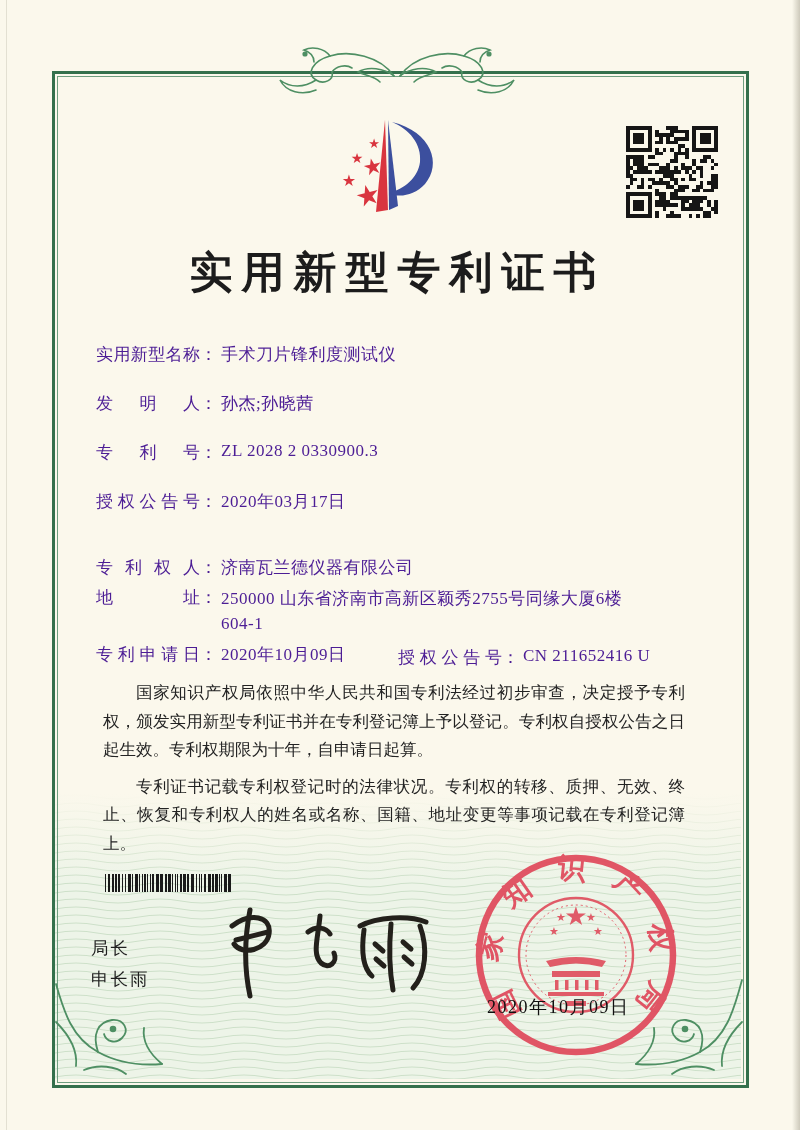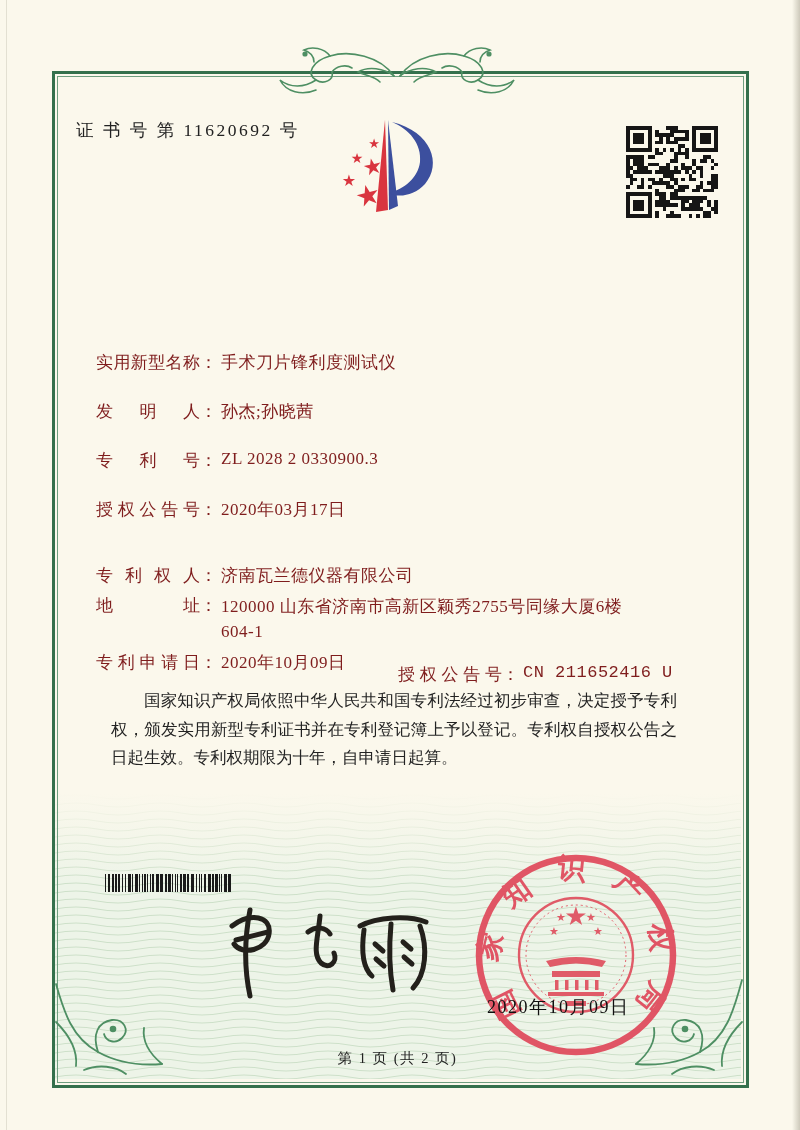--- a/index.html
+++ b/index.html
@@ -26,30 +26,30 @@
   .cert-no{position:absolute;left:76px;top:118px;font-size:17.5px;letter-spacing:2.5px;color:#222;}
   .logo{position:absolute;left:328px;top:104px;}
   .qr{position:absolute;left:626px;top:126px;width:92px;height:92px;display:grid;
       grid-template-columns:repeat(25,1fr);grid-template-rows:repeat(25,1fr);background:#fbf8ec;}
   .qr div{background:transparent;} .qr div.on{background:#161616;}
 
   .title{position:absolute;left:52px;top:244px;width:691px;text-align:center;
       font-size:43px;font-weight:700;letter-spacing:9px;color:#1c1c1c;}
 
   .fields{position:absolute;left:96px;top:0;width:640px;}
-  .row{position:absolute;left:0;font-size:17px;white-space:nowrap;color:#7f1d1d;margin-top:8px;}
+  .row{position:absolute;left:0;font-size:17px;white-space:nowrap;color:#4c1d95;}
   .lbl{display:inline-block;width:104px;text-align:justify;text-align-last:justify;vertical-align:top;}
   .colon{display:inline-block;vertical-align:top;margin-right:4px;}
   .val{display:inline-block;vertical-align:top;letter-spacing:.5px;}
   .val-addr{white-space:normal;width:432px;line-height:25px;}
-  .row2{position:absolute;left:302px;top:12px;font-family:Liberation Mono, monospace;}
+  .row2{position:absolute;left:302px;top:3px;}
 
   .paras{position:absolute;left:95px;top:671px;width:598px;font-size:16.5px;line-height:28.5px;
       color:#232323;text-align:justify;}
-  .paras p{margin:16px;text-indent:2em;}
+  .paras p{margin:8px;text-indent:2em;}
 
   .barcode{position:absolute;left:105px;top:874px;width:202px;height:18px;display:flex;align-items:stretch;}
   .barcode div{background:#1a1a1a;}
   .barcode div.sp{background:transparent;}
 
   .director{position:absolute;left:91px;top:933px;font-size:17.5px;line-height:31px;color:#1f1f1f;letter-spacing:2px;}
   .signature{position:absolute;left:212px;top:896px;}
   .seal{position:absolute;left:468px;top:851px;opacity:.93;}
   .seal-date{position:absolute;left:487px;top:995px;font-size:18px;letter-spacing:1.5px;color:#101010;z-index:5;}
 
@@ -108,21 +108,20 @@
       <path d="M44,74 C38,56 44,44 58,42 C70,41 76,52 68,60 C62,66 52,64 50,56"></path>
       <path d="M2,44 C14,56 24,70 22,88"></path>
       <path d="M108,86 C96,76 88,64 90,50"></path>
       <path d="M30,92 C44,86 62,88 72,96"></path>
       <circle cx="59" cy="51" r="2.4" fill="#4e8f63"></circle>
     </g>
   </svg>
 
   <div class="content">
 
-    <div class="cert-no">证 书 号 第 11620692 号</div>
 
     <svg class="logo" width="146" height="134" viewBox="0 0 146 134">
       <g font-family="DejaVu Sans, sans-serif" fill="#d9353f" text-anchor="middle">
         <text x="46" y="44" font-size="13">★</text>
         <text x="29" y="59" font-size="14">★</text>
         <text x="45" y="70" font-size="22" transform="rotate(-12 45 64)">★</text>
         <text x="21" y="82" font-size="16">★</text>
         <text x="40" y="101" font-size="28" transform="rotate(-14 40 92)">★</text>
       </g>
       <polygon points="57,16 48,108 60,106" fill="#d9353f"></polygon>
@@ -751,50 +750,52 @@
         <div class="on"></div>
         <div></div>
         <div class="on"></div>
         <div></div>
         <div class="on"></div>
         <div class="on"></div>
         <div></div>
         <div></div>
       </div>
 
+    <div class="title">实用新型专利证书</div>
 
     <div class="fields">
       <div class="row" style="top:343px">
         <span class="lbl">实用新型名称</span><span class="colon">：</span><span class="val">手术刀片锋利度测试仪</span>
       </div>
       <div class="row" style="top:392px">
         <span class="lbl">发明人</span><span class="colon">：</span><span class="val">孙杰;孙晓茜</span>
       </div>
       <div class="row" style="top:441px">
         <span class="lbl">专利号</span><span class="colon">：</span><span class="val">ZL 2028 2 0330900.3</span>
       </div>
       <div class="row" style="top:490px">
         <span class="lbl">授权公告号</span><span class="colon">：</span><span class="val">2020年03月17日</span>
       </div>
       <div class="row" style="top:556px">
         <span class="lbl">专利权人</span><span class="colon">：</span><span class="val">济南瓦兰德仪器有限公司</span>
       </div>
       <div class="row" style="top:586px">
-        <span class="lbl">地址</span><span class="colon">：</span><span class="val val-addr">120000  山东省济南市高新区颖秀2755号同缘大厦6楼604-1</span>
+        <span class="lbl">地址</span><span class="colon">：</span><span class="val val-addr">250000  山东省济南市高新区颖秀2755号同缘大厦6楼604-1</span>
       </div>
       <div class="row" style="top:643px">
         <span class="lbl">专利申请日</span><span class="colon">：</span><span class="val">2020年10月09日</span>
         <span class="row2">
           <span class="lbl">授权公告号</span><span class="colon">：</span><span class="val">CN 211652416 U</span>
         </span>
       </div>
     </div>
 
     <div class="paras">
       <p>国家知识产权局依照中华人民共和国专利法经过初步审查，决定授予专利权，颁发实用新型专利证书并在专利登记簿上予以登记。专利权自授权公告之日起生效。专利权期限为十年，自申请日起算。</p>
+      <p>专利证书记载专利权登记时的法律状况。专利权的转移、质押、无效、终止、恢复和专利权人的姓名或名称、国籍、地址变更等事项记载在专利登记簿上。</p>
     </div>
 
     <div class="barcode" id="barcode">
         <div style="width: 1px;"></div>
         <div class="sp" style="width: 2px;"></div>
         <div style="width: 2px;"></div>
         <div class="sp" style="width: 2px;"></div>
         <div style="width: 2px;"></div>
         <div class="sp" style="width: 1px;"></div>
         <div style="width: 2px;"></div>
@@ -862,20 +863,24 @@
         <div style="width: 1px;"></div>
         <div class="sp" style="width: 1px;"></div>
         <div style="width: 1px;"></div>
         <div class="sp" style="width: 2px;"></div>
         <div style="width: 3px;"></div>
         <div class="sp" style="width: 1px;"></div>
         <div style="width: 3px;"></div>
         <div class="sp" style="width: 1px;"></div>
       </div>
 
+    <div class="director">
+      <div>局长</div>
+      <div>申长雨</div>
+    </div>
 
     <svg class="signature" width="226" height="114" viewBox="0 0 226 114">
       <g fill="none" stroke="#23201b" stroke-width="5" stroke-linecap="round" stroke-linejoin="round">
         <path d="M38,14 C33,40 32,72 38,100"></path>
         <path d="M20,30 C38,16 60,20 57,38 C55,54 30,60 22,48"></path>
         <path d="M24,44 L56,36"></path>
         <path d="M96,36 C104,30 114,31 118,38"></path>
         <path d="M108,20 C106,42 100,58 109,67 C117,74 126,66 122,57"></path>
         <path d="M148,30 C165,21 196,19 214,26"></path>
         <path d="M152,34 C149,56 151,72 160,80"></path>
@@ -909,18 +914,17 @@
         <rect x="97" y="129" width="3.5" height="10" stroke="none"></rect>
         <rect x="107" y="129" width="3.5" height="10" stroke="none"></rect>
         <rect x="117" y="129" width="3.5" height="10" stroke="none"></rect>
         <rect x="127" y="129" width="3.5" height="10" stroke="none"></rect>
         <rect x="80" y="141" width="56" height="4" stroke="none"></rect>
         <rect x="98" y="150" width="20" height="5" stroke="none"></rect>
       </g>
     </svg>
     <div class="seal-date">2020年10月09日</div>
 
-    <div class="page-ind">第 1 页 (共 2 页)</div>
   </div>
 
   <div class="edge-left"></div>
   <div class="edge-right"></div>
 </div>
 
 </body></html>

